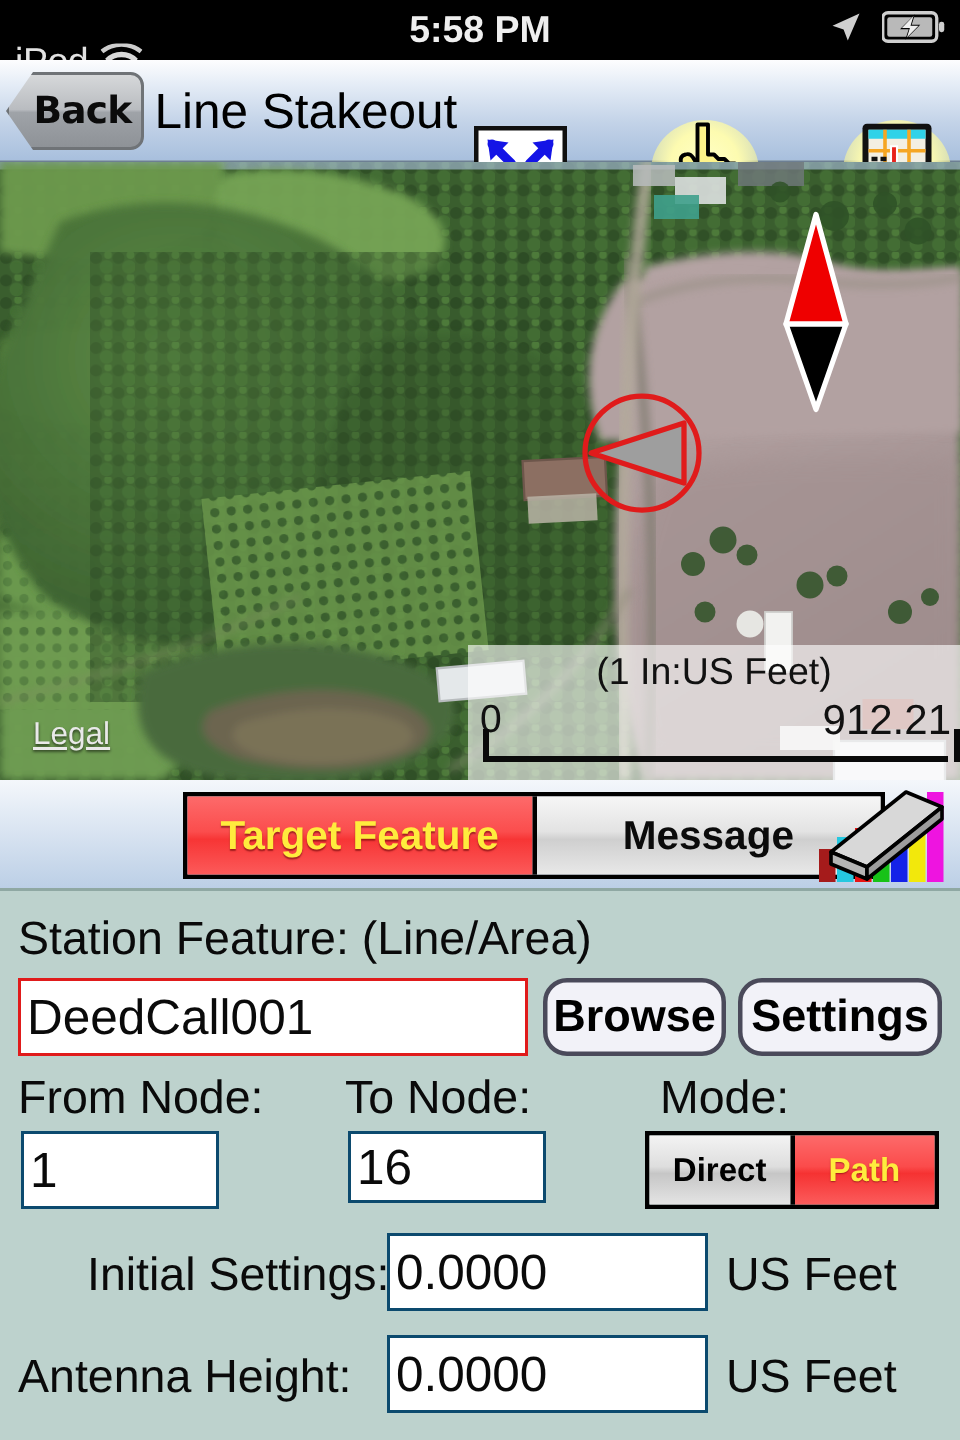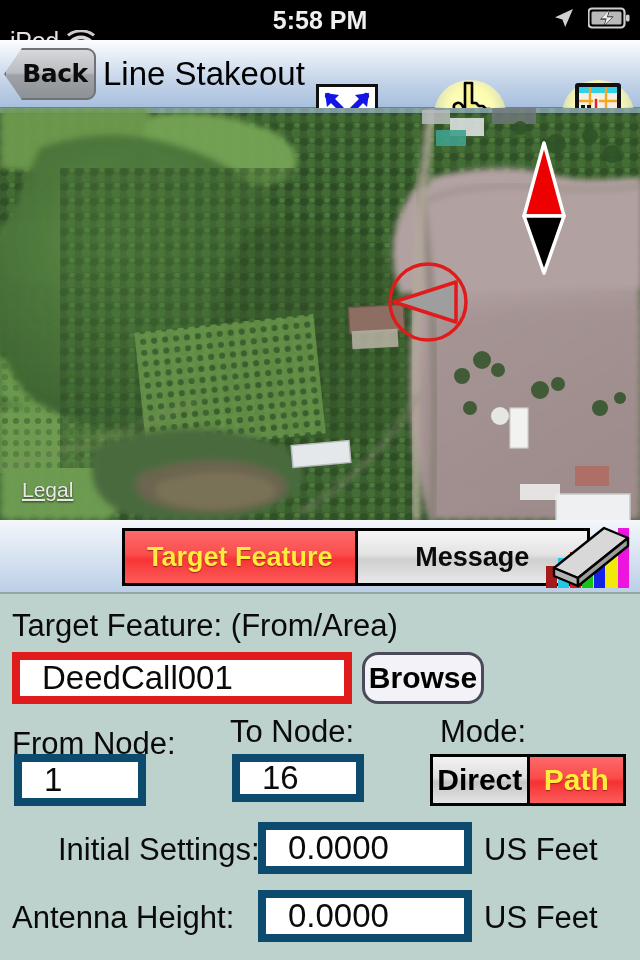--- a/index.html
+++ b/index.html
@@ -270,25 +270,25 @@
   }
   .lbl {
     position: absolute;
     color: #0a0a0a;
     font-size: 31px;
     white-space: nowrap;
   }
   .txtbox {
     position: absolute;
     background: #fff;
-    border: 8px solid #0c4a6e;
+    border: 2px solid #0c4a6e;
     box-sizing: border-box;
     display: flex;
     align-items: center;
-    padding-left: 22px;
+    padding-left: 4px;
     font-size: 33px;
     color: #0a0a0a;
     cursor: text;
     overflow: hidden;
     white-space: nowrap;
   }
   .txtbox.redborder { border-color: #e01b1b; }
   .pillbtn {
     position: absolute;
     background: #f2f2f8;
@@ -308,21 +308,21 @@
     display: flex;
     border: 3px solid #000;
     box-sizing: border-box;
     cursor: pointer;
   }
   .seg > div {
     flex: 1;
     display: flex;
     align-items: center;
     justify-content: center;
-    font-size: 30px;
+    font-size: 22px;
     font-weight: bold;
     cursor: pointer;
   }
   .seg .off {
     background: linear-gradient(to bottom, #f3f3f3 0%, #dedede 45%, #c6c6c6 55%, #e4e4e4 100%);
     color: #000;
     border-right: 3px solid #000;
   }
   .seg .on {
     background: linear-gradient(to bottom, #fd6a6a 0%, #fb4b4b 45%, #f53232 55%, #fc5c5c 100%);
@@ -544,20 +544,26 @@
 
     <span style="position:absolute;left:516px;top:32px;">
       <svg width="56" height="136" viewBox="0 0 56 136">
         <path d="M28 3 L48 76 L8 76 Z" fill="#ef0000" stroke="#fff" stroke-width="3.5" stroke-linejoin="round"></path>
         <path d="M28 133 L48 76 L8 76 Z" fill="#000" stroke="#fff" stroke-width="3.5" stroke-linejoin="round"></path>
       </svg>
     </span>
 
     <div class="legal">Legal</div>
 
+    <div class="scalebar">
+      <div class="scale-title">(1 In:US Feet)</div>
+      <div class="scale-zero">0</div>
+      <div class="scale-max">912.21</div>
+      <div class="scale-ruler"></div>
+    </div>
   </div>
 
   <div class="tabstrip">
     <div class="tabs">
       <div class="tab active">
         <span>Target Feature</span>
       </div>
       <div class="tab inactive">
         <span>Message</span>
       </div>
@@ -580,28 +586,29 @@
             <path d="M12 44 L36 54 L36 62 L12 52 Z" fill="#b4b4b4"></path>
             <path d="M36 54 L86 14 L86 22 L36 62 Z" fill="#9d9d9d"></path>
           </g>
         </svg>
       </span>
     </div>
   </div>
 
   <div class="panel">
 
-    <div class="lbl" style="left:12px; top:14px;">Target Feature: (From/Area)</div>
+    <div class="lbl" style="left:12px; top:14px;">Station Feature: (Line/Area)</div>
 
     <div class="txtbox redborder" style="left:12px; top:58px; width:340px; height:52px;">DeedCall001</div>
 
     <div class="pillbtn" style="left:362px; top:58px; width:122px; height:52px;">Browse</div>
 
-
-    <div class="lbl" style="left:12px; top:120px;margin-top:12px;">From Node:</div>
+    <div class="pillbtn" style="left:492px; top:58px; width:136px; height:52px;">Settings</div>
+
+    <div class="lbl" style="left:12px; top:120px;">From Node:</div>
     <div class="txtbox" style="left:14px; top:160px; width:132px; height:52px;">1</div>
 
     <div class="lbl" style="left:230px; top:120px;">To Node:</div>
     <div class="txtbox" style="left:232px; top:160px; width:132px; height:48px;">16</div>
 
     <div class="lbl" style="left:440px; top:120px;">Mode:</div>
     <div class="seg" style="left:430px; top:160px; width:196px; height:52px;">
       <div class="off">Direct</div>
       <div class="on">Path</div>
     </div>

